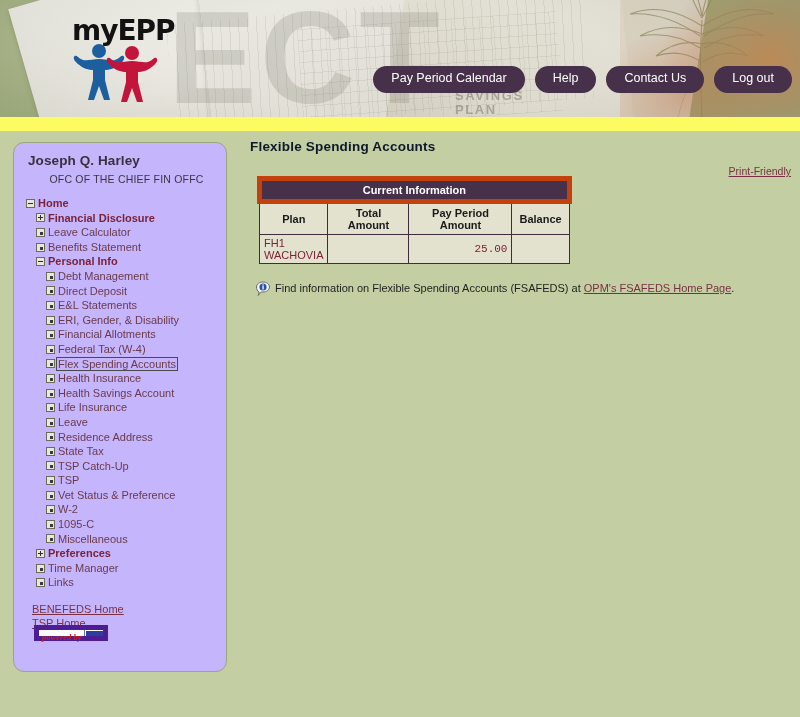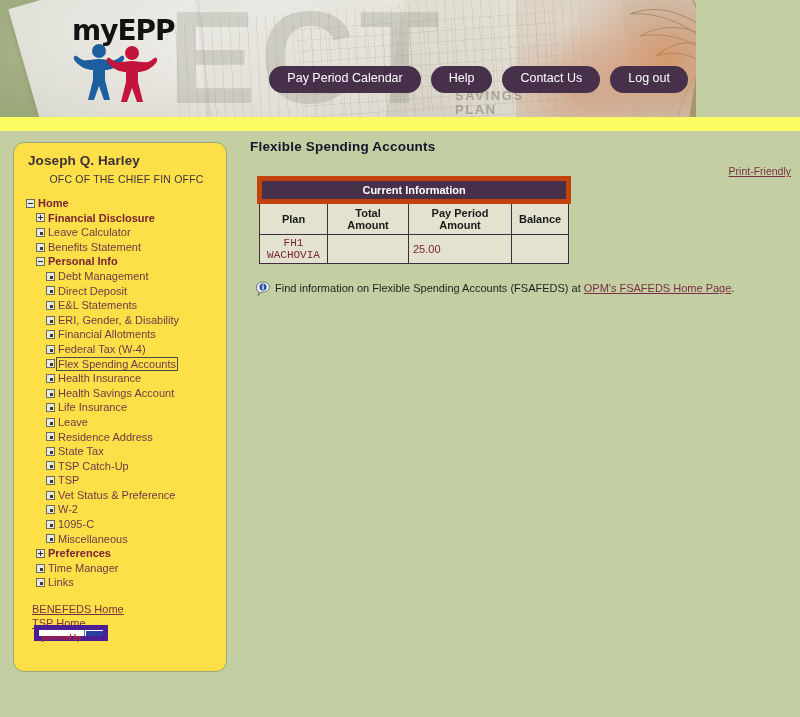--- a/index.html
+++ b/index.html
@@ -8,21 +8,21 @@
     margin: 0; padding: 0;
     width: 800px; height: 717px;
     overflow: hidden;
     font-family: "Liberation Sans", sans-serif;
   }
   body { background: #c3cfa2; }
 
   
   .header {
     position: relative;
-    width: 696px; height: 117px;
+    width: 800px; height: 117px;
     overflow: hidden;
     background: #a8b585;
   }
   
   .hdr-bg { position:absolute; inset:0; }
   .hdr-olive {
     position:absolute; inset:0;
     background:
       radial-gradient(ellipse 200px 120px at 60px 40px, #b2bd92 0%, #9fae7d 70%, #9aaa79 100%),
       linear-gradient(105deg,#a6b383 0%, #9fae7d 24%, #a9b68a 42%, #b3bd95 60%, #9fae7d 100%);
@@ -114,21 +114,21 @@
   .page {
     position:relative; width:800px; height:566px;
     background:#c3cfa2;
     padding-top:4px;
   }
 
   
   .sidebar {
     position:absolute; left:13px; top:11px;
     width:214px; height:530px;
-    background:#fde047;
+    background:#c4b5fd;
     border:1px solid #9aa77e;
     border-radius:11px;
     padding:10px 8px 8px 8px;
     overflow:hidden;
   }
   .user-name {
     font-size:13.5px; font-weight:bold; color:#3c2f3c;
     padding-left:6px; letter-spacing:.1px;
   }
   .user-org {
@@ -234,23 +234,23 @@
     font-size:11px; font-weight:bold;
     padding:3px 7px; text-align:center;
     border:1px solid #3f2d3f;
   }
   table.fsa tbody td {
     background:#e3e2cf; color:#7a2338;
     font-size:11px; padding:2px 4px;
     border:1px solid #3f2d3f;
     height:15px;
   }
-  td.c-plan { text-align:center; width:68px;font-family:Liberation Mono, monospace; }
+  td.c-plan { text-align:left; width:68px; }
   td.c-total { width:81px; }
-  td.c-pp { width:103px; padding-right:6px; }
+  td.c-pp { text-align:right; width:103px; padding-right:6px;font-family:Liberation Mono, monospace; }
   td.c-bal { width:50px; }
 
   .infoline {
     margin-top:18px; margin-left:5px;
     display:flex; align-items:flex-start;
     font-size:11px; color:#1e1e1e;
   }
   .info-icon { width:16px; height:16px; margin-right:4px; margin-top:-1px; flex:0 0 16px; }
   .infoline a { color:#7a3044; text-decoration:underline; }
 </style>

